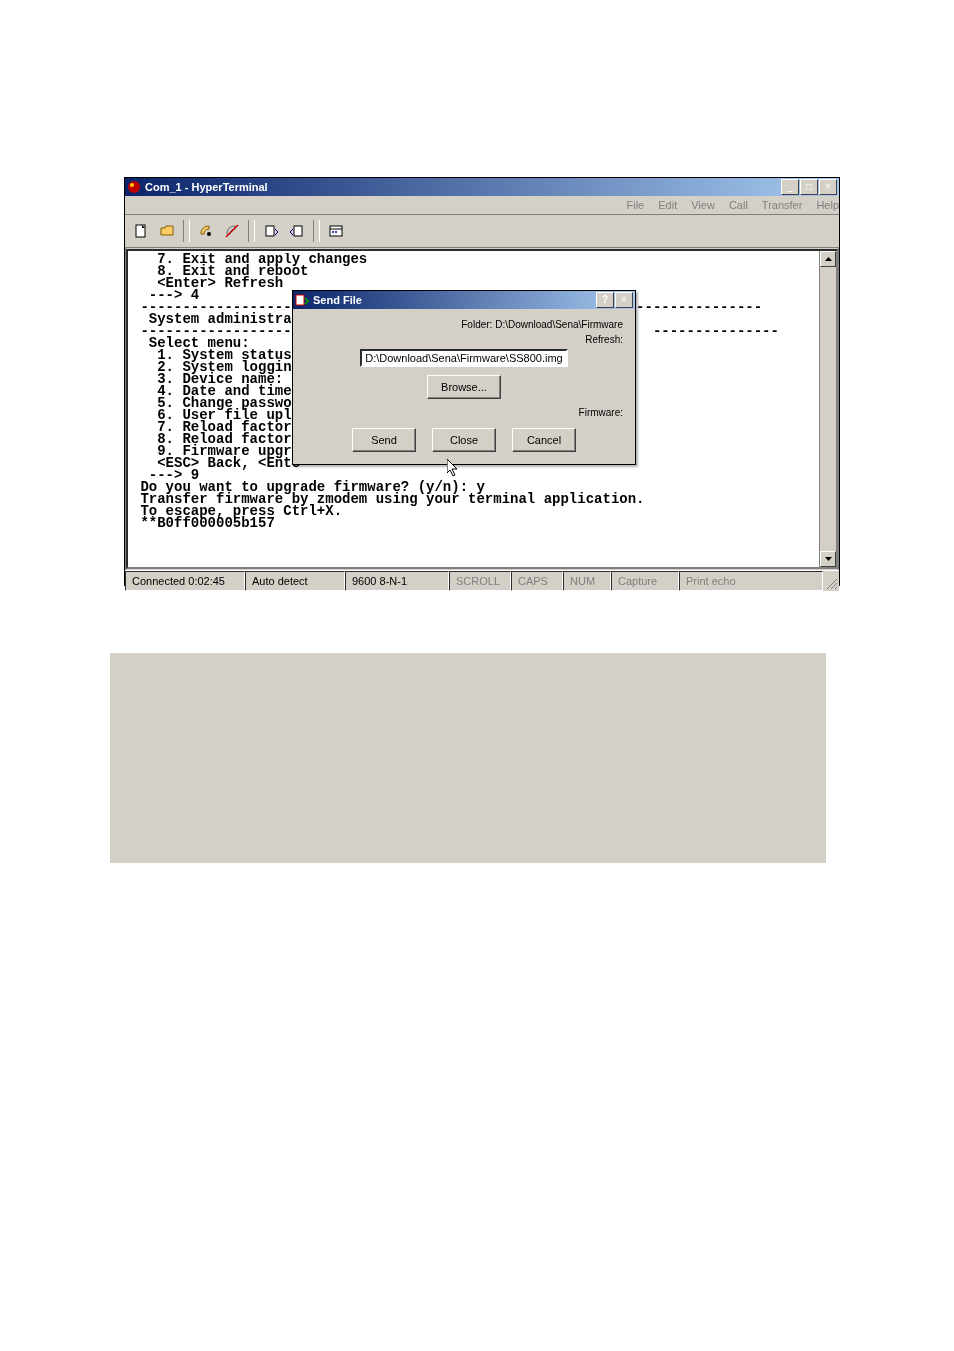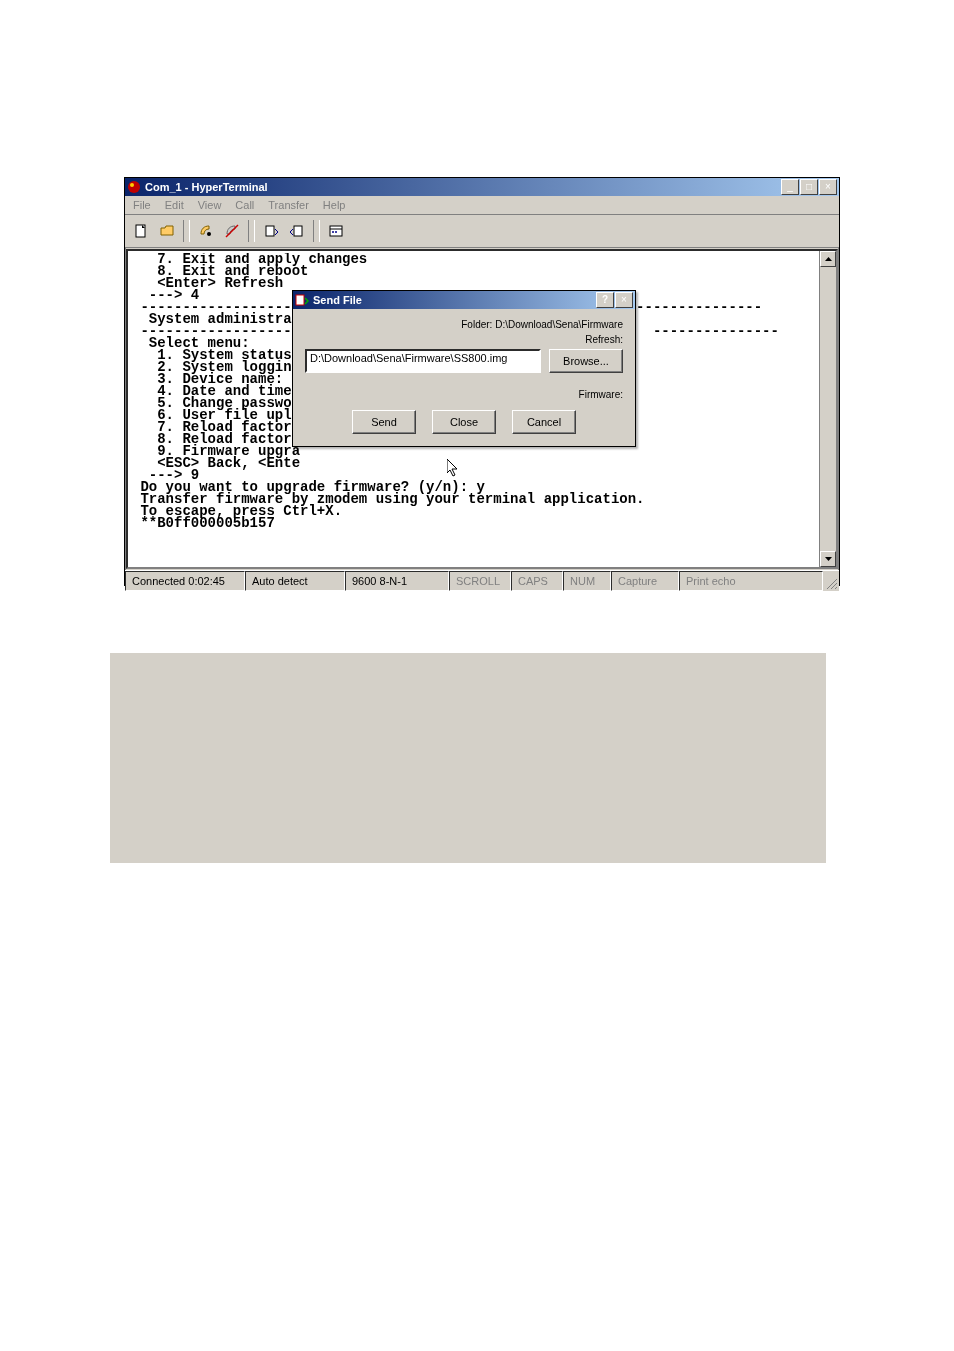--- a/index.html
+++ b/index.html
@@ -10,22 +10,22 @@
   .titlebar{height:18px;background:linear-gradient(to right,#0a246a 0%,#a6caf0 100%);
             display:flex;align-items:center;padding:0 2px;color:#fff;}
   .title-icon{width:14px;height:14px;margin-right:4px;position:relative;}
   .title-icon svg{display:block;}
   .titlebar .title-text{font-weight:bold;font-size:11px;flex:1;}
   .winbtns{display:flex;gap:1px;}
   .winbtn{width:16px;height:14px;background:#d4d0c8;border:1px solid #fff;border-right-color:#404040;
           border-bottom-color:#404040;display:flex;align-items:center;justify-content:center;}
   .winbtn span{font-family:Arial;font-size:10px;line-height:10px;}
   
-  .menubar{height:18px;background:#d4d0c8;display:flex;align-items:center;padding-left:8px;gap:14px;
-           border-bottom:1px solid #808080;color:#808080;}
+  .menubar{height:18px;background:#d4d0c8;display:flex;align-items:center;padding-left:16px;gap:14px;
+           border-bottom:1px solid #808080;color:#808080;justify-content:flex-end;}
   .menubar span{font-size:11px;}
   
   .toolbar{height:28px;background:#d4d0c8;display:flex;align-items:center;padding:2px 4px;gap:2px;
            border-bottom:1px solid #808080;}
   .tool-sep{width:5px;height:22px;border-left:1px solid #808080;border-right:1px solid #fff;margin:0 2px;}
   .tbtn{width:22px;height:22px;border:1px solid #d4d0c8;display:flex;align-items:center;justify-content:center;}
   
   .termwrap{position:relative;height:316px;background:#fff;border:2px inset #808080;margin:1px;}
   .termscroll{position:absolute;right:0;top:0;width:16px;height:100%;background:#d4d0c8;
               border-left:1px solid #808080;}
@@ -44,21 +44,21 @@
   .grip{width:16px;position:relative;}
   
   .dialog{position:absolute;left:292px;top:290px;width:342px;
           border:1px solid #000;background:#d4d0c8;box-shadow:2px 2px 2px rgba(0,0,0,.3);}
   .dlg-title{height:18px;background:linear-gradient(to right,#0a246a 0%,#a6caf0 100%);
              display:flex;align-items:center;color:#fff;padding:0 2px;}
   .dlg-title .icon{width:14px;height:14px;margin-right:4px;}
   .dlg-title .t{font-weight:bold;font-size:11px;flex:1;}
   .dlg-body{padding:10px 12px 12px 12px;}
   .dlg-body .lbl{font-size:10px;margin-bottom:4px;text-align:right;}
-  .row{display:flex;align-items:center;gap:8px;margin-bottom:16px;}
+  .row{display:flex;align-items:center;gap:8px;margin-bottom:8px;flex-direction:column;}
   .textbox{flex:1;height:18px;border:2px inset #d4d0c8;border-color:#808080 #fff #fff #808080;
            background:#fff;padding:1px 3px;font-size:11px;}
   .combobox{flex:1;height:20px;border:2px inset #d4d0c8;border-color:#808080 #fff #fff #808080;
             background:#fff;display:flex;align-items:center;position:relative;padding-left:3px;font-size:11px;}
   .combo-btn{position:absolute;right:0;top:0;width:16px;height:100%;background:#d4d0c8;
              border:1px solid #fff;border-right-color:#404040;border-bottom-color:#404040;
              display:flex;align-items:center;justify-content:center;}
   .btn{min-width:60px;height:22px;background:#d4d0c8;border:1px solid #fff;
        border-right-color:#404040;border-bottom-color:#404040;
        box-shadow:inset -1px -1px 0 #808080,inset 1px 1px 0 #d4d0c8;

